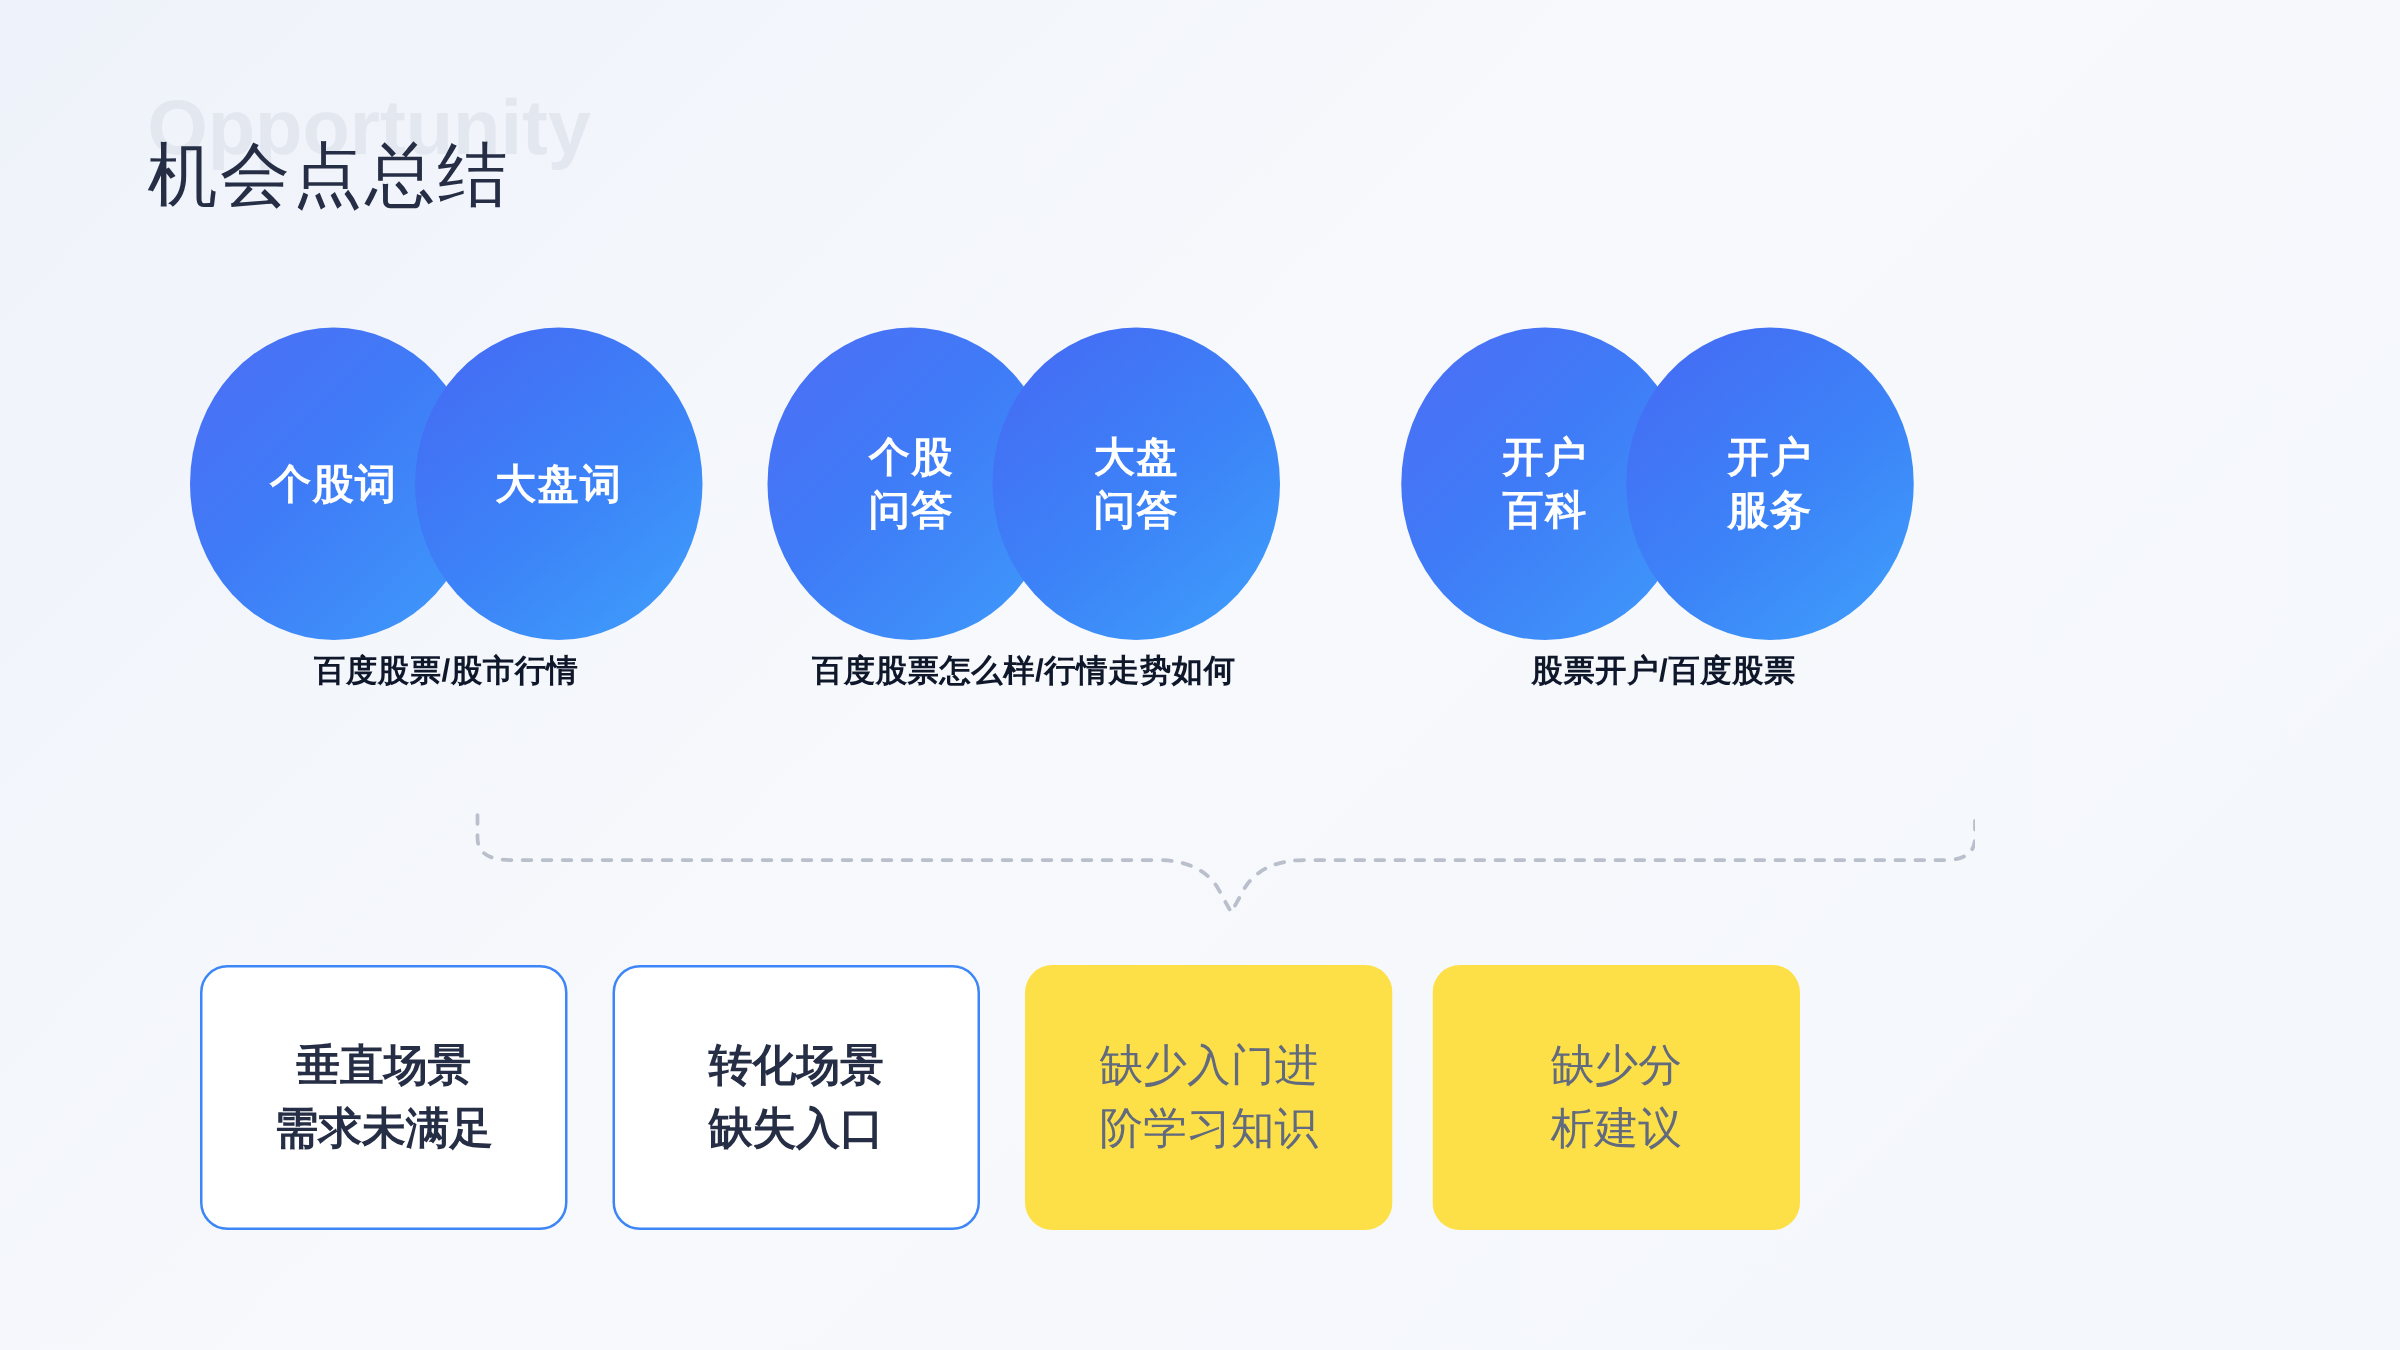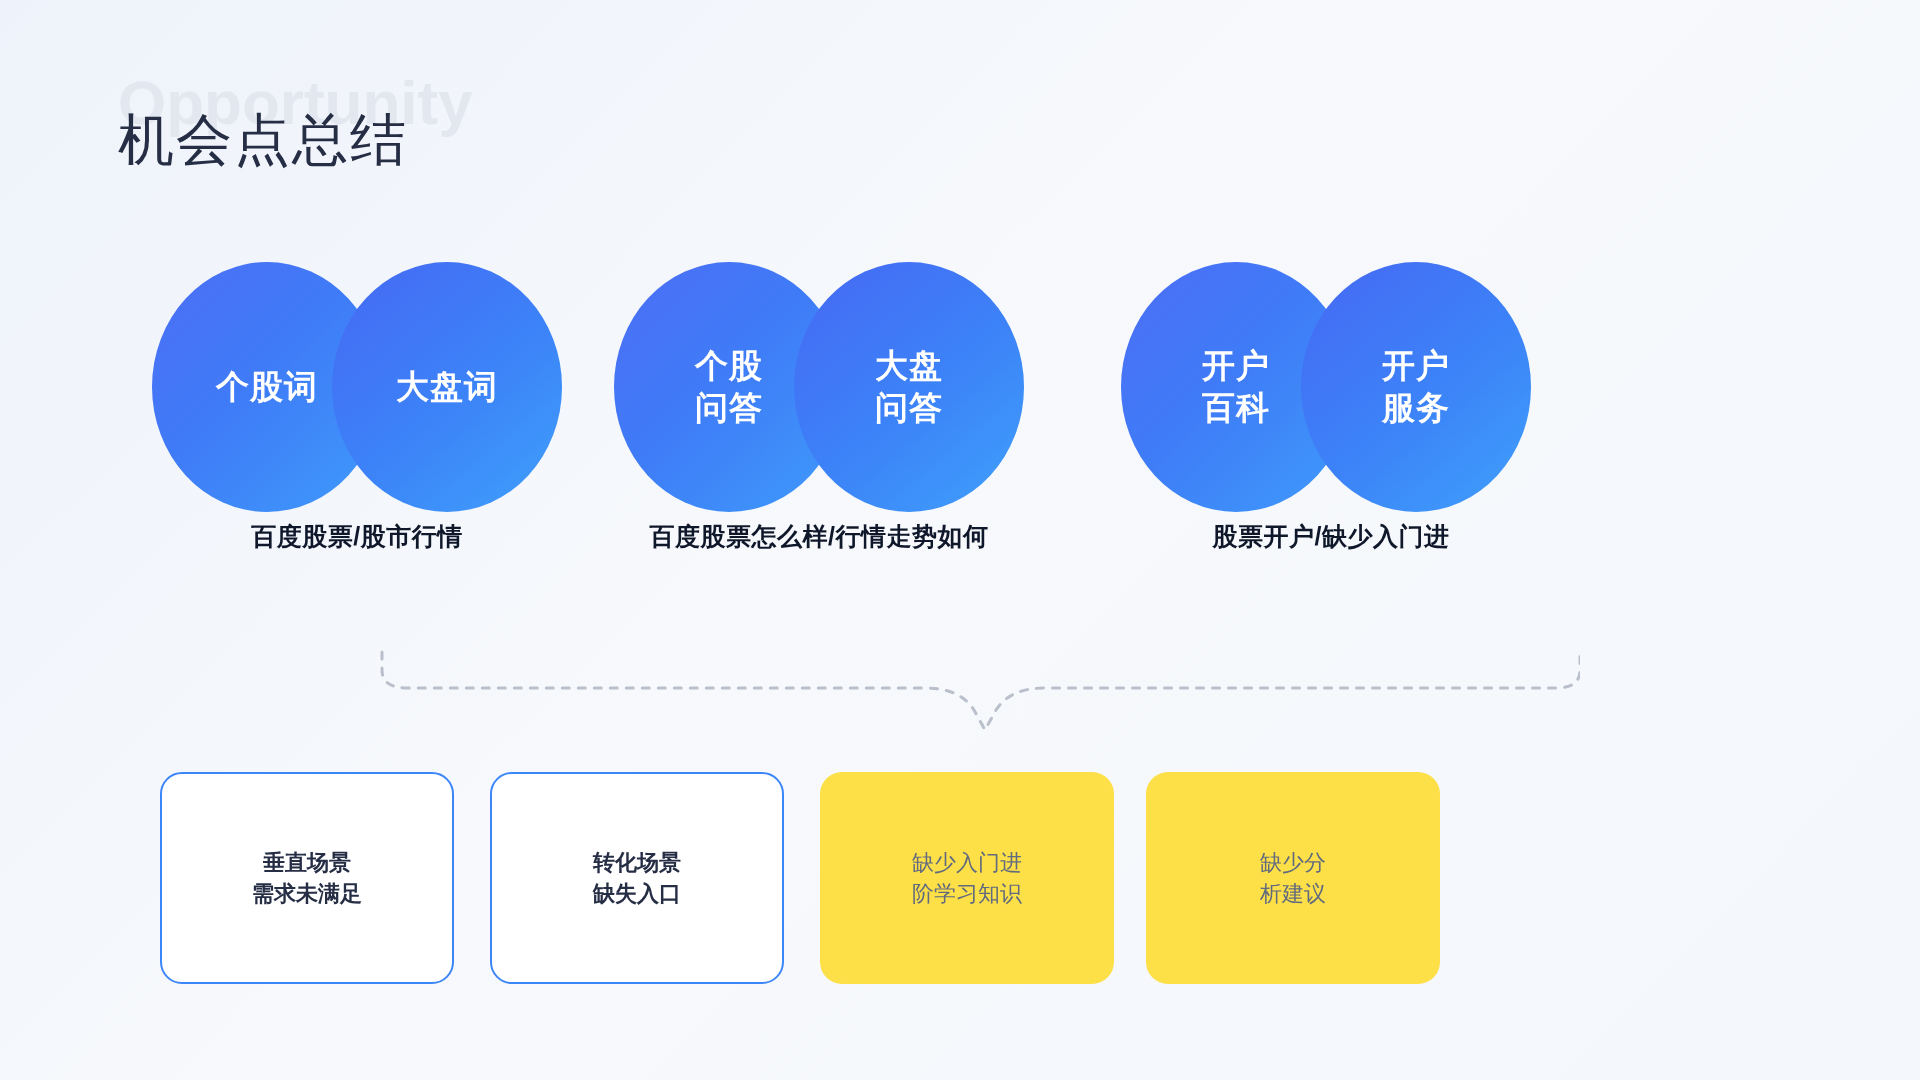--- a/index.html
+++ b/index.html
@@ -133,21 +133,21 @@
   .card {
     position: absolute;
     top: 0;
     width: 294px;
     height: 212px;
     border-radius: 22px;
     display: flex;
     align-items: center;
     justify-content: center;
     text-align: center;
-    font-size: 22px;
+    font-size: 35px;
     line-height: 1.42;
     white-space: pre-line;
     box-sizing: border-box;
   }
   .card.highlight {
     background: #ffffff;
     border: 2px solid #3d86f7;
     color: #262e45;
     font-weight: 700;
   }
@@ -203,21 +203,21 @@
     <div class="group-circles">
       <div class="circle c-left">
         <span class="label">开户
 百科</span>
       </div>
       <div class="circle c-right">
         <span class="label">开户
 服务</span>
       </div>
     </div>
-    <div class="group-caption">股票开户/缺少入门进</div>
+    <div class="group-caption">股票开户/百度股票</div>
   </div>
 
 </div>
 
 <div class="brace">
   <svg width="1220" height="120" viewBox="0 0 1220 120" fill="none" xmlns="http://www.w3.org/2000/svg">
     <path d="M 22 22 L 22 40 Q 22 58 48 58 L 565 58 Q 600 58 614 80 L 625 100 L 636 80 Q 650 58 685 58 L 1196 58 Q 1220 58 1220 40 L 1220 22" stroke="#b9bfcb" stroke-width="3" stroke-linecap="round" stroke-dasharray="7 9" fill="none"></path>
   </svg>
 </div>
 

